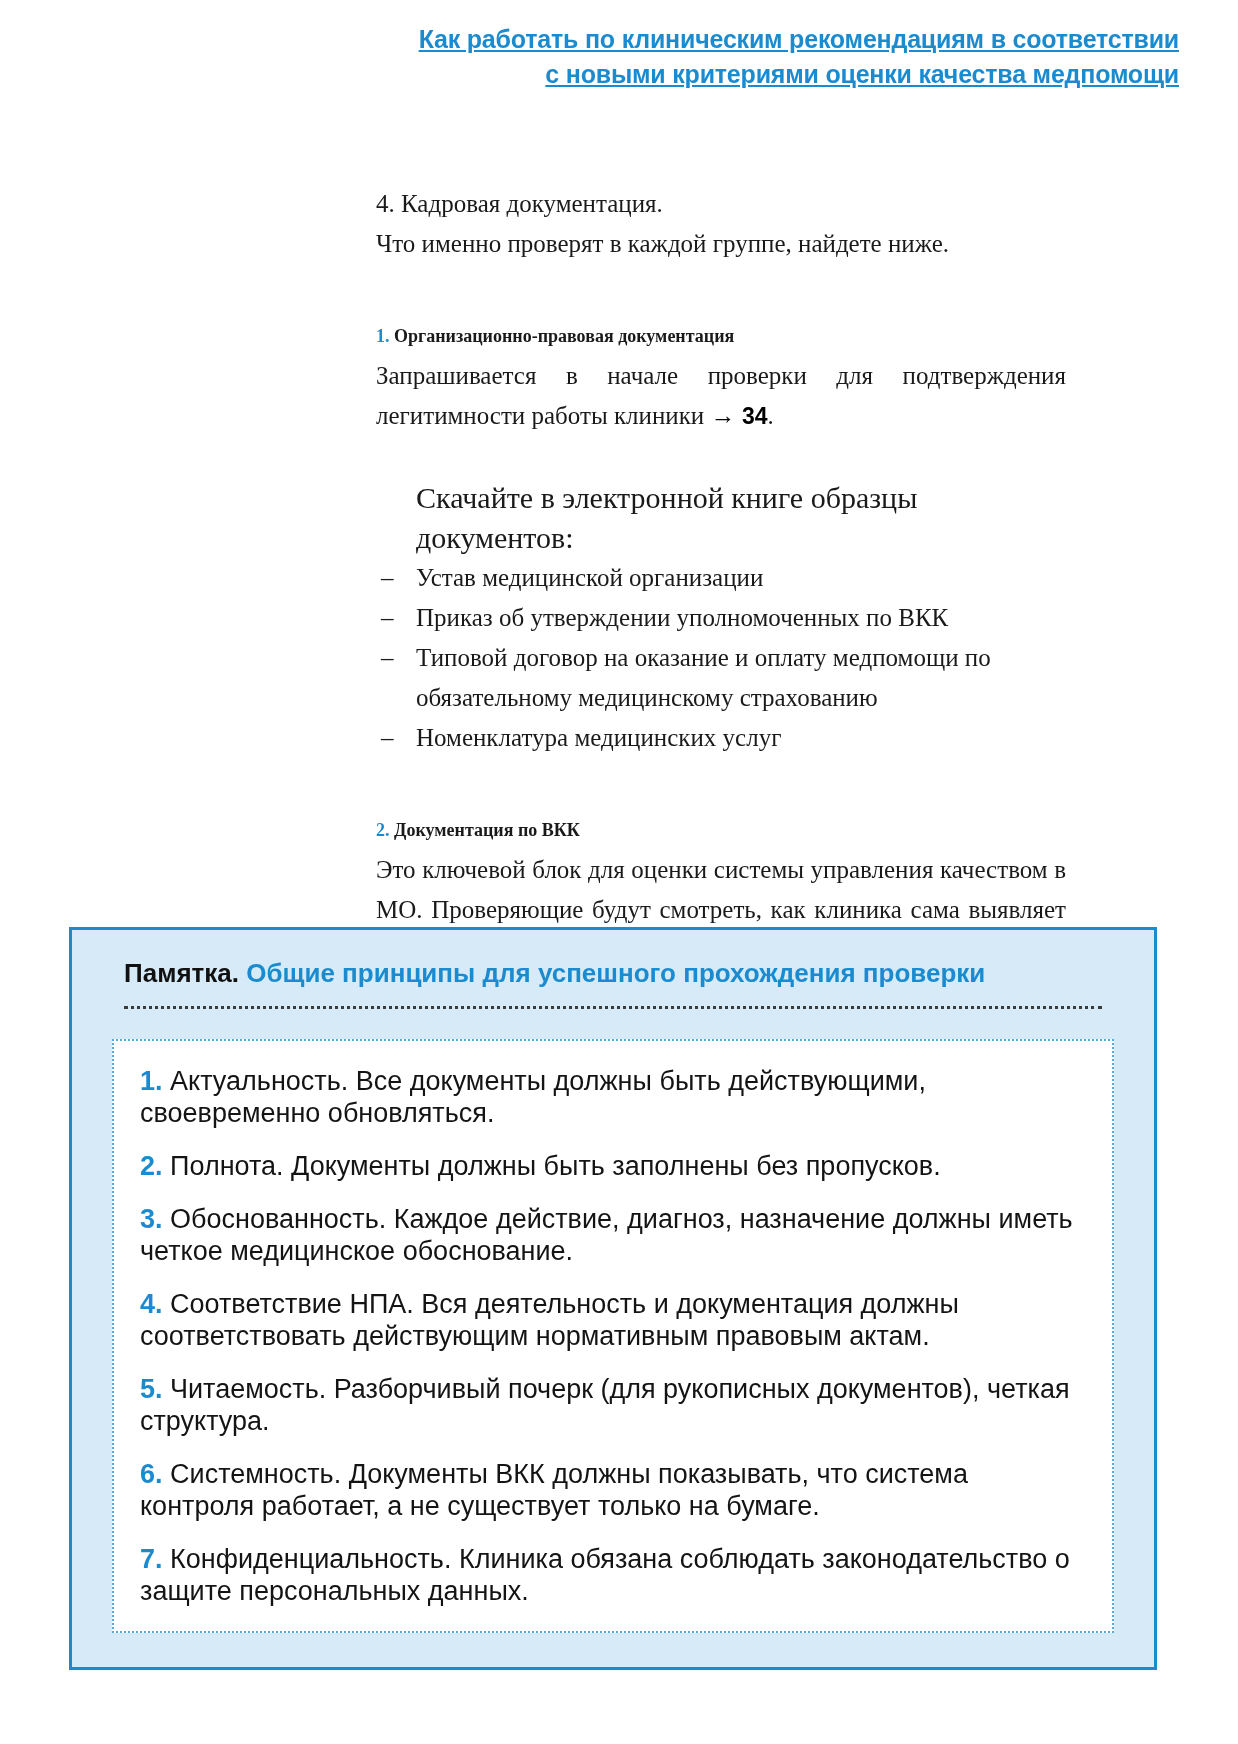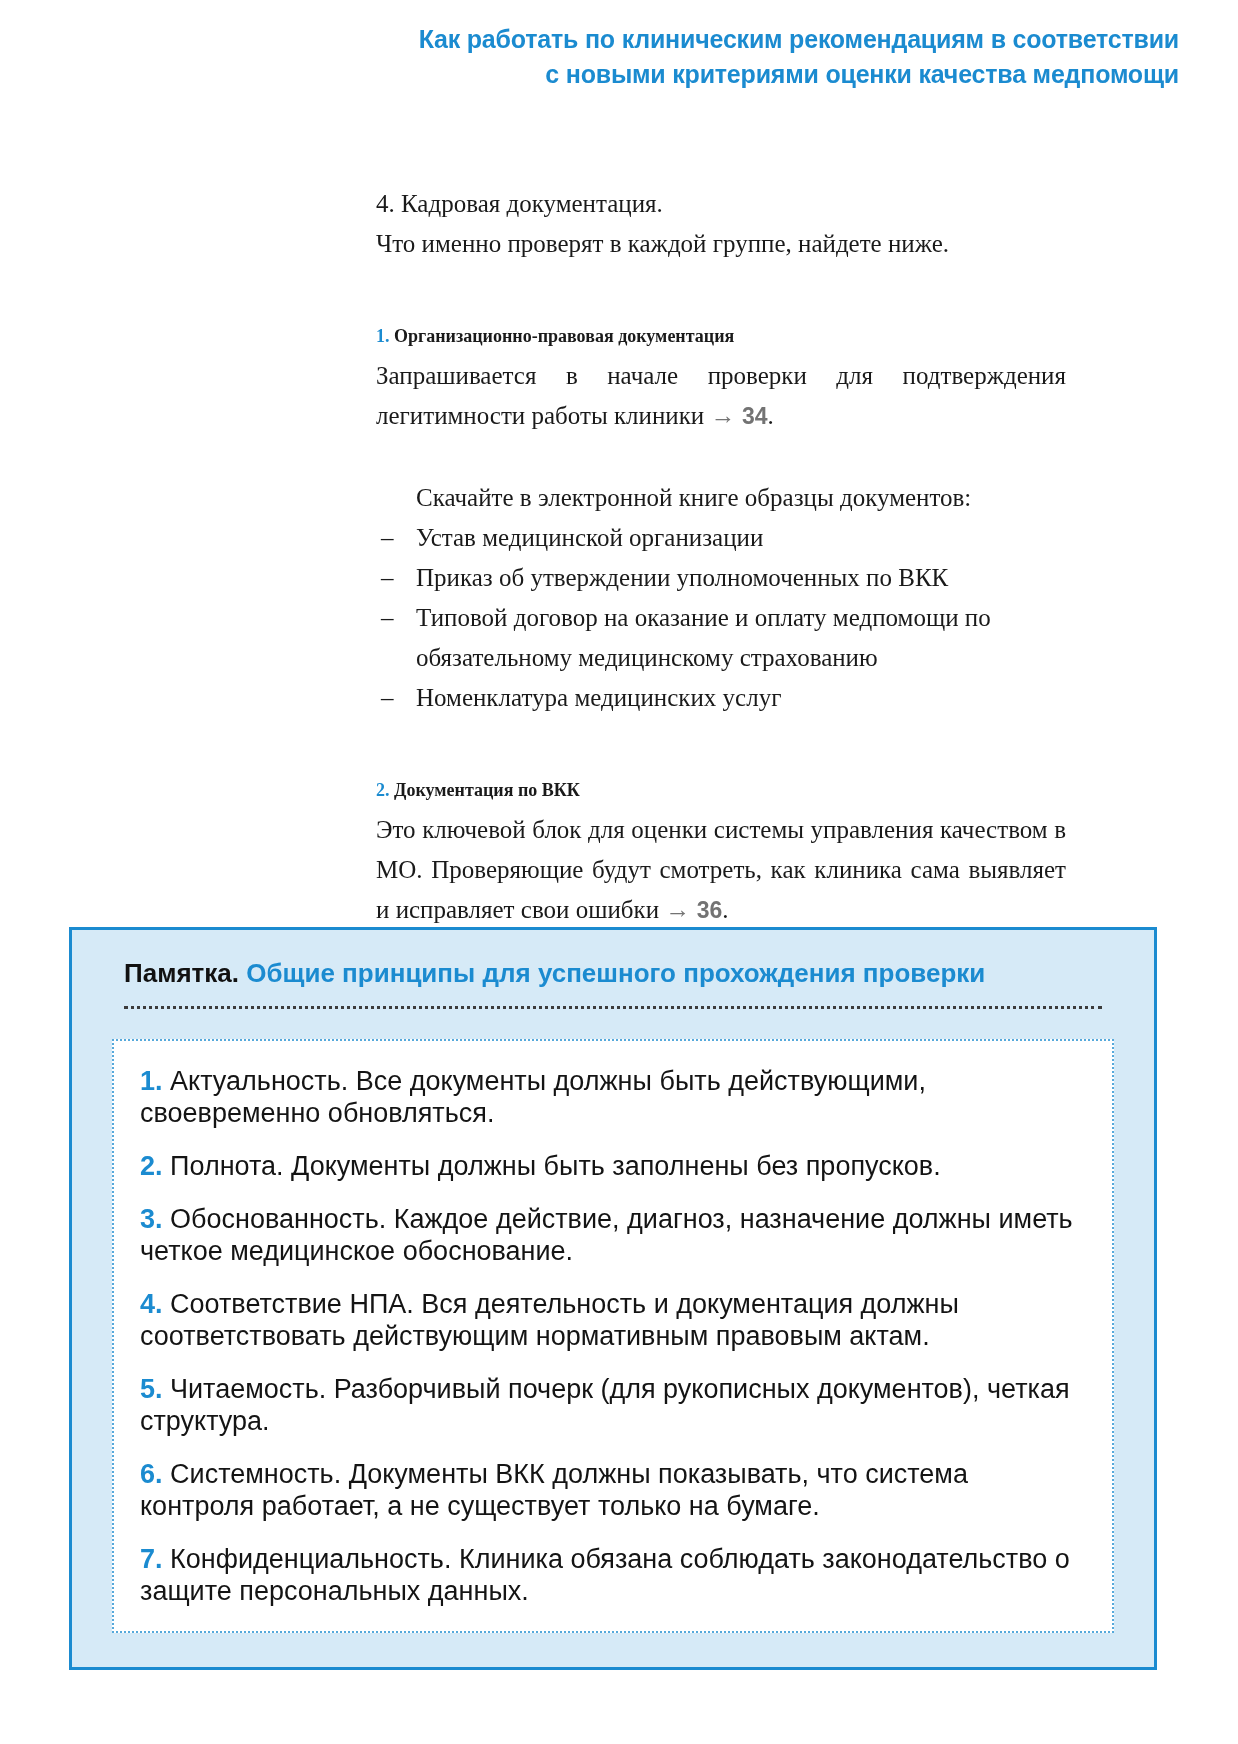--- a/index.html
+++ b/index.html
@@ -24,20 +24,21 @@
     width: 1234px;
     padding: 0 55px;
     box-sizing: border-box;
     text-align: right;
     font-family: "Liberation Sans", sans-serif;
     font-weight: bold;
     font-size: 25px;
     line-height: 35px;
     color: #1b8bd0;
     letter-spacing: -0.2px;
+    text-decoration: underline;
   }
   .page-header .hl { display: block; }
 
   
   .content {
     position: absolute;
     top: 184px;
     left: 368px;
     width: 690px;
     margin-left: 8px;
@@ -57,37 +58,37 @@
     font-size: 18px;
     line-height: 40px;
     font-weight: bold;
   }
   .sec-num {
     color: #1b8bd0;
     font-weight: bold;
   }
 
   .ref {
-    color: #737373;
+    color: #000000;
     font-family: "Liberation Sans", sans-serif;
     font-weight: bold;
     font-size: 23px;
     white-space: nowrap;
   }
   .ref .arrow {
     font-family: "Liberation Serif", serif;
     font-weight: normal;
     font-size: 25px;
   }
   .gap-md { height: 42px; }
   .gap-lg { height: 52px; }
 
   .intro-line {
     margin: 0;
-    font-size: 25px;
+    font-size: 30px;
     line-height: 40px;
     padding-left: 40px;
   }
 
   ul.dash-list {
     list-style: none;
     margin: 0;
     padding: 0;
   }
   ul.dash-list > li {

